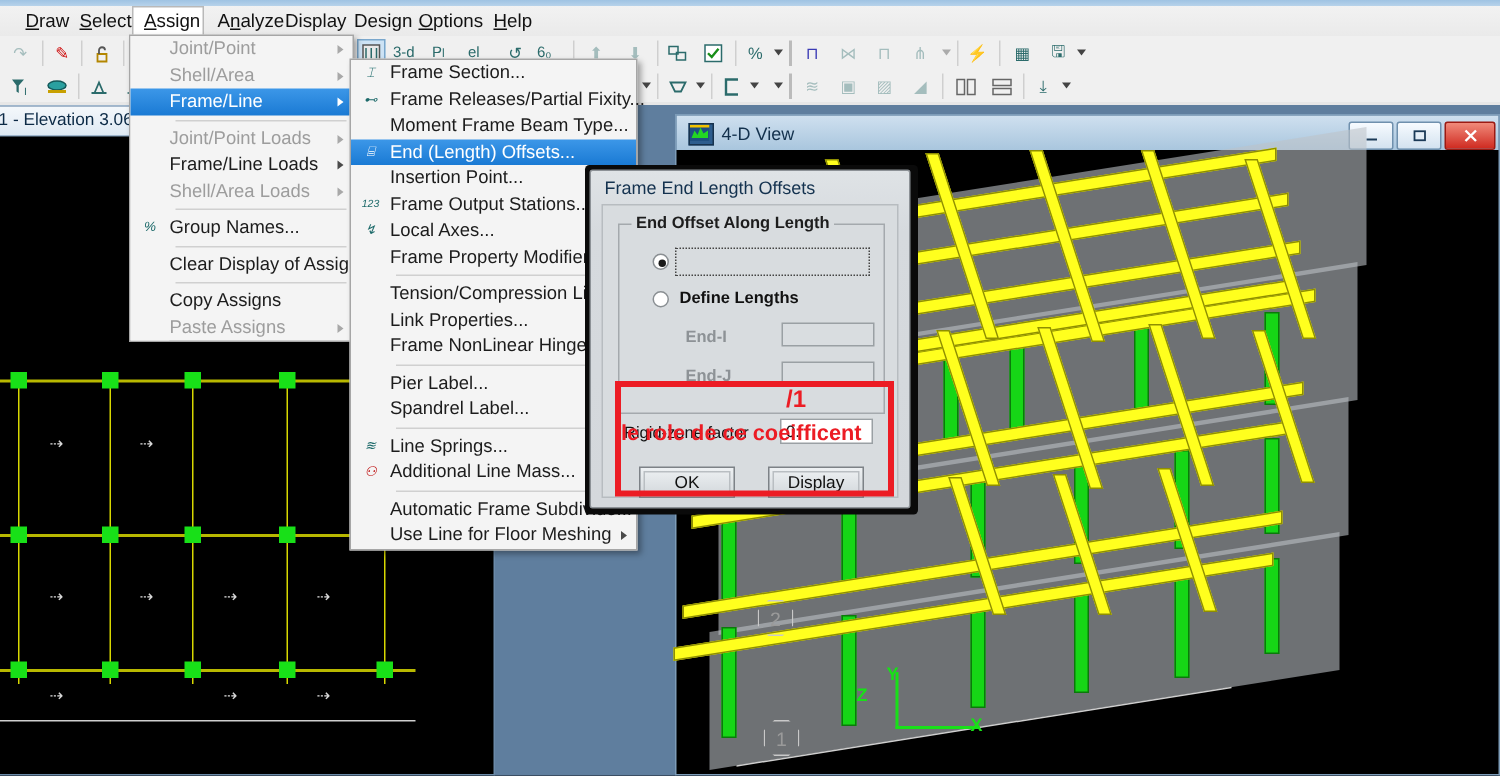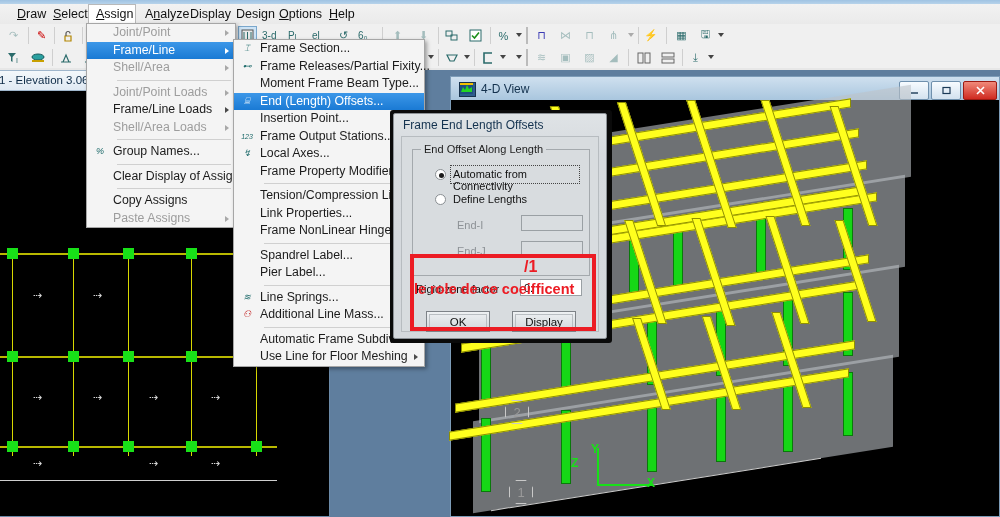--- a/index.html
+++ b/index.html
@@ -90,21 +90,21 @@
   
   .dlg{position:absolute;left:390px;top:110px;width:208px;height:233px;z-index:60;}
   .dlg .shadow{position:absolute;left:0;top:0;width:222px;height:233px;background:#0a0a0a;border-radius:3px;}
   .dlg .body{position:absolute;left:3px;top:3px;width:212px;height:224px;
     background:linear-gradient(to bottom,#dfe3e6 0%,#d6dade 18%,#d4d8dc 100%);
     border:1px solid #8c9196;border-radius:2px;}
   .dlg .title{position:absolute;left:9px;top:4px;font-size:12px;color:#14324f;}
   .dlg .inner{position:absolute;left:7px;top:22px;width:196px;height:194px;
     background:#d8dcdf;border:1px solid #b7bcc0;}
   .gbox{position:absolute;left:10px;top:12px;width:176px;height:125px;
-    border:1px solid #a4a9ad;}
+    border:1px solid #a4a9ad;font-weight:bold;}
   .gbox .lg{position:absolute;left:8px;top:-7px;background:#d8dcdf;padding:0 3px;
     font-size:11px;color:#1d1d1d;}
   .radio{position:absolute;width:11px;height:11px;border-radius:50%;
     background:#fff;border:1px solid #8a8f93;box-sizing:border-box;}
   .radio .dot{position:absolute;left:2.5px;top:2.5px;width:5px;height:5px;border-radius:50%;background:#1a1a1a;}
   .rlabel{position:absolute;font-size:11px;color:#111;}
   .focusbox{position:absolute;border:1px dotted #444;}
   .tfield{position:absolute;background:#fff;border:1px solid #9aa0a4;box-sizing:border-box;}
   .tfield.dis{background:#d9dde0;}
   .dimlabel{position:absolute;font-size:11px;color:#8d9296;}
@@ -436,26 +436,26 @@
     </div>
   </div>
 
   <div class="menu" id="menu-assign">
     <div class="gut"></div>
 
     <div class="row dis">
       <span>Joint/Point</span>
       <i class="arr"></i></div>
 
+    <div class="row dis">
+      <span>Shell/Area</span>
+      <i class="arr"></i></div>
+
     <div class="row hl">
       <span>Frame/Line</span>
-      <i class="arr"></i></div>
-
-    <div class="row dis">
-      <span>Shell/Area</span>
       <i class="arr"></i></div>
 
     <div class="sep"></div>
 
     <div class="row dis">
       <span>Joint/Point Loads</span>
       <i class="arr"></i></div>
 
     <div class="row">
       <span>Frame/Line Loads</span>
@@ -525,24 +525,24 @@
 
     <div class="row">
       <span>Link Properties...</span></div>
 
     <div class="row">
       <span>Frame NonLinear Hinges...</span></div>
 
     <div class="sep"></div>
 
     <div class="row">
+      <span>Pier Label...</span></div>
+
+    <div class="row">
       <span>Spandrel Label...</span></div>
-
-    <div class="row">
-      <span>Pier Label...</span></div>
 
     <div class="sep"></div>
 
     <div class="row">
       <i class="mico">≋</i>
       <span>Line Springs...</span></div>
 
     <div class="row">
       <i class="mico" style="color:#b00">⚇</i>
       <span>Additional Line Mass...</span></div>
@@ -563,21 +563,20 @@
       <div class="title">Frame End Length Offsets</div>
       <div class="inner">
 
         <div class="gbox">
           <div class="lg">End Offset Along Length</div>
 
           <div class="radio" style="left:22px;top:19px">
             <div class="dot"></div>
           </div>
           <div class="focusbox" style="left:37px;top:15px;width:128px;height:17px"></div>
-          <div class="rlabel" style="left:40px;top:18px">Automatic from Connectivity</div>
 
           <div class="radio" style="left:22px;top:44px"></div>
           <div class="rlabel" style="left:40px;top:43px">Define Lengths</div>
 
           <div class="dimlabel" style="left:44px;top:69px">End-I</div>
           <div class="tfield dis" style="left:108px;top:65px;width:62px;height:16px"></div>
 
           <div class="dimlabel" style="left:44px;top:95px">End-J</div>
           <div class="tfield dis" style="left:108px;top:91px;width:62px;height:16px"></div>
         </div>

